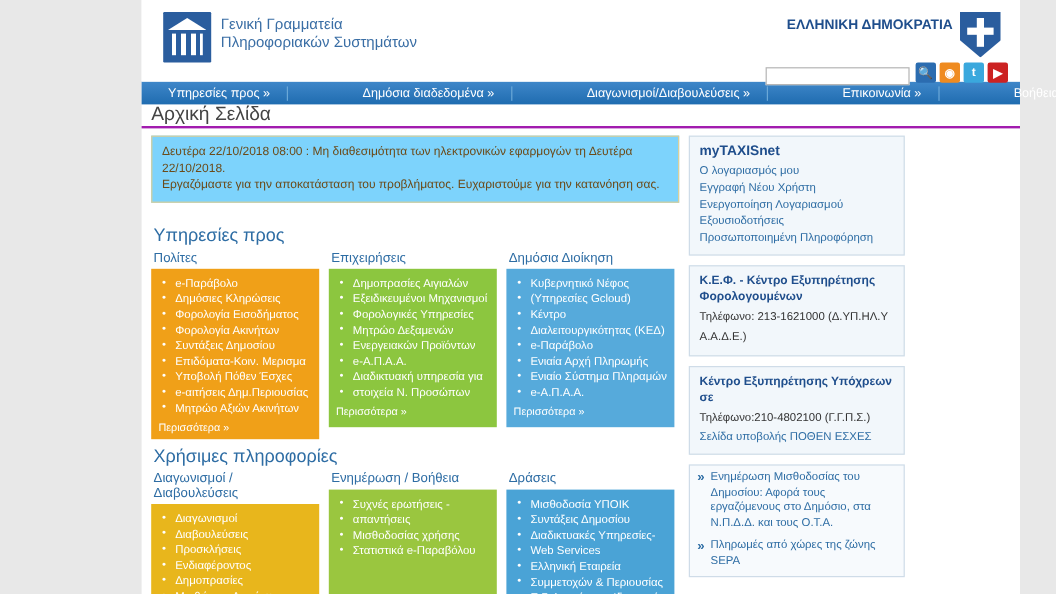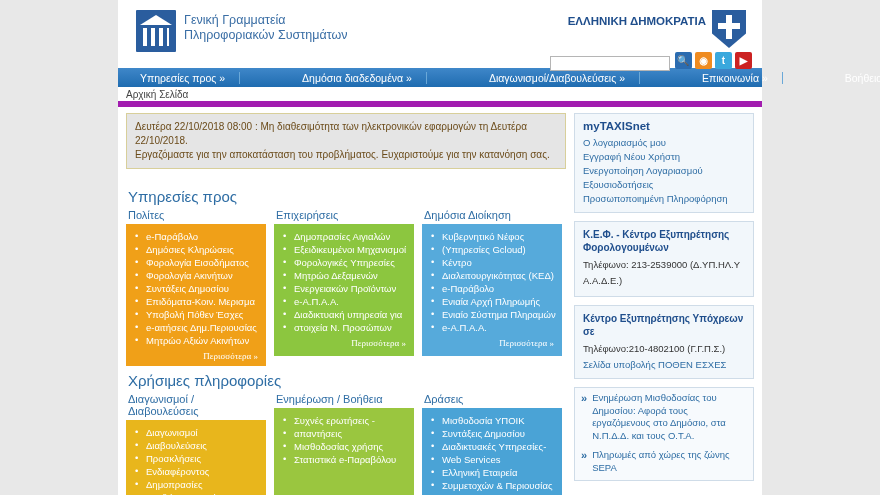--- a/index.html
+++ b/index.html
@@ -5,21 +5,21 @@
   * { box-sizing: border-box; }
   html, body { margin: 0; padding: 0; }
   body {
     width: 880px; height: 495px;
     background: #e8e8e8;
     font-family: "Liberation Sans", sans-serif;
     font-size: 11px;
     overflow: hidden;
   }
   .page {
-    position: absolute; left: 118px; top: 0; width: 644px; height: 495px;
+    position: absolute; left: 118px; top: 0; width: 732px; height: 495px;
     background: #ffffff;
   }
   
   .header { position: relative; height: 68px; background: #fff; }
   .logo-wrap { position: absolute; left: 18px; top: 10px; display: flex; align-items: flex-start; }
   .logo-mark {
     width: 40px; height: 42px; background: #2a5d9e;
     position: relative; border-radius: 1px;
   }
   .logo-mark:before {
@@ -53,44 +53,44 @@
   .sq.search { background: #2b6cb0; }
   .sq.rss { background: #ef8b20; }
   .sq.tw { background: #3aa8dd; }
   .sq.yt { background: #cc2222; }
 
   
   .nav { height: 19px; background: linear-gradient(#3f87c9, #1f6cb0); display: flex; align-items: center; padding-left: 8px; gap: 48px; }
   .nav a { color: #fff; font-size: 10.5px; text-decoration: none; padding: 0 14px; border-right: 1px solid #6aa8d8; white-space: nowrap; }
   .nav a:last-child { border-right: none; }
 
-  .breadcrumb { height: 20px; border-bottom: 6px solid #a21caf; display: flex; align-items: center; padding-left: 8px; color: #444; font-size: 10px; }
+  .breadcrumb { height: 20px; border-bottom: 2px solid #a21caf; display: flex; align-items: center; padding-left: 8px; color: #444; font-size: 16px; }
 
   
   .body { display: flex; padding: 6px 8px 0 8px; }
   .left { width: 440px; }
   .right { width: 180px; margin-left: 8px; }
 
   .notice {
-    border: 1px solid #d8cf9a; background: #e5e5e5; padding: 6px 8px;
+    border: 1px solid #d8cf9a; background: #7dd3fc; padding: 6px 8px;
     color: #6b4b1a; font-size: 10px; line-height: 14px; margin-bottom: 19px;
   }
 
   h2.section {
     color: #2e6da4; font-size: 15px; font-weight: normal; margin: 6px 0 4px 2px;
   }
 
   .cols { display: flex; gap: 8px; }
   .col { width: 140px; }
   .col-title { color: #2e6da4; font-size: 11px; margin: 0 0 3px 2px; }
   .card { color: #fff; padding: 6px 6px 2px 6px; position: relative; min-height: 132px; }
   .card ul { margin: 0; padding-left: 12px; list-style: none; }
   .card li { position: relative; font-size: 9.5px; line-height: 13px; padding-left: 2px; }
   .card li:before { content: "•"; position: absolute; left: -9px; top: -1px; }
-  .more { text-align: right; font-size: 9px; color: #fff; padding: 4px 2px 3px 0; font-family: Liberation Serif, serif; }
+  .more { text-align: left; font-size: 9px; color: #fff; padding: 4px 2px 3px 0; }
   .more span:after { content: " »"; }
 
   .c-orange { background: #f0a018; }
   .c-green  { background: #8cc63f; }
   .c-blue   { background: #56aadb; }
   .c-gold   { background: #e8b61c; }
   .c-green2 { background: #9ac63f; }
   .c-blue2  { background: #4aa3d6; }
 
   
@@ -270,21 +270,21 @@
         <a>Ενεργοποίηση Λογαριασμού</a>
         <a>Εξουσιοδοτήσεις</a>
         <a>Προσωποποιημένη Πληροφόρηση</a>
       </div>
 
       <div class="rbox">
         <div class="kefhead">
           <div>Κ.Ε.Φ. - Κέντρο Εξυπηρέτησης</div>
           <div>Φορολογουμένων</div>
         </div>
-        <p>Τηλέφωνο: 213-2539000  (Δ.ΥΠ.ΗΛ.Υ</p>
+        <p>Τηλέφωνο: 213-1621000  (Δ.ΥΠ.ΗΛ.Υ</p>
         <p>Α.Α.Δ.Ε.)</p>
       </div>
 
       <div class="rbox">
         <div class="kefhead">
           <div>Κέντρο Εξυπηρέτησης Υπόχρεων σε</div>
         </div>
         <p>Τηλέφωνο:210-4802100 (Γ.Γ.Π.Σ.)</p>
         <a>Σελίδα υποβολής ΠΟΘΕΝ ΕΣΧΕΣ</a>
       </div>

